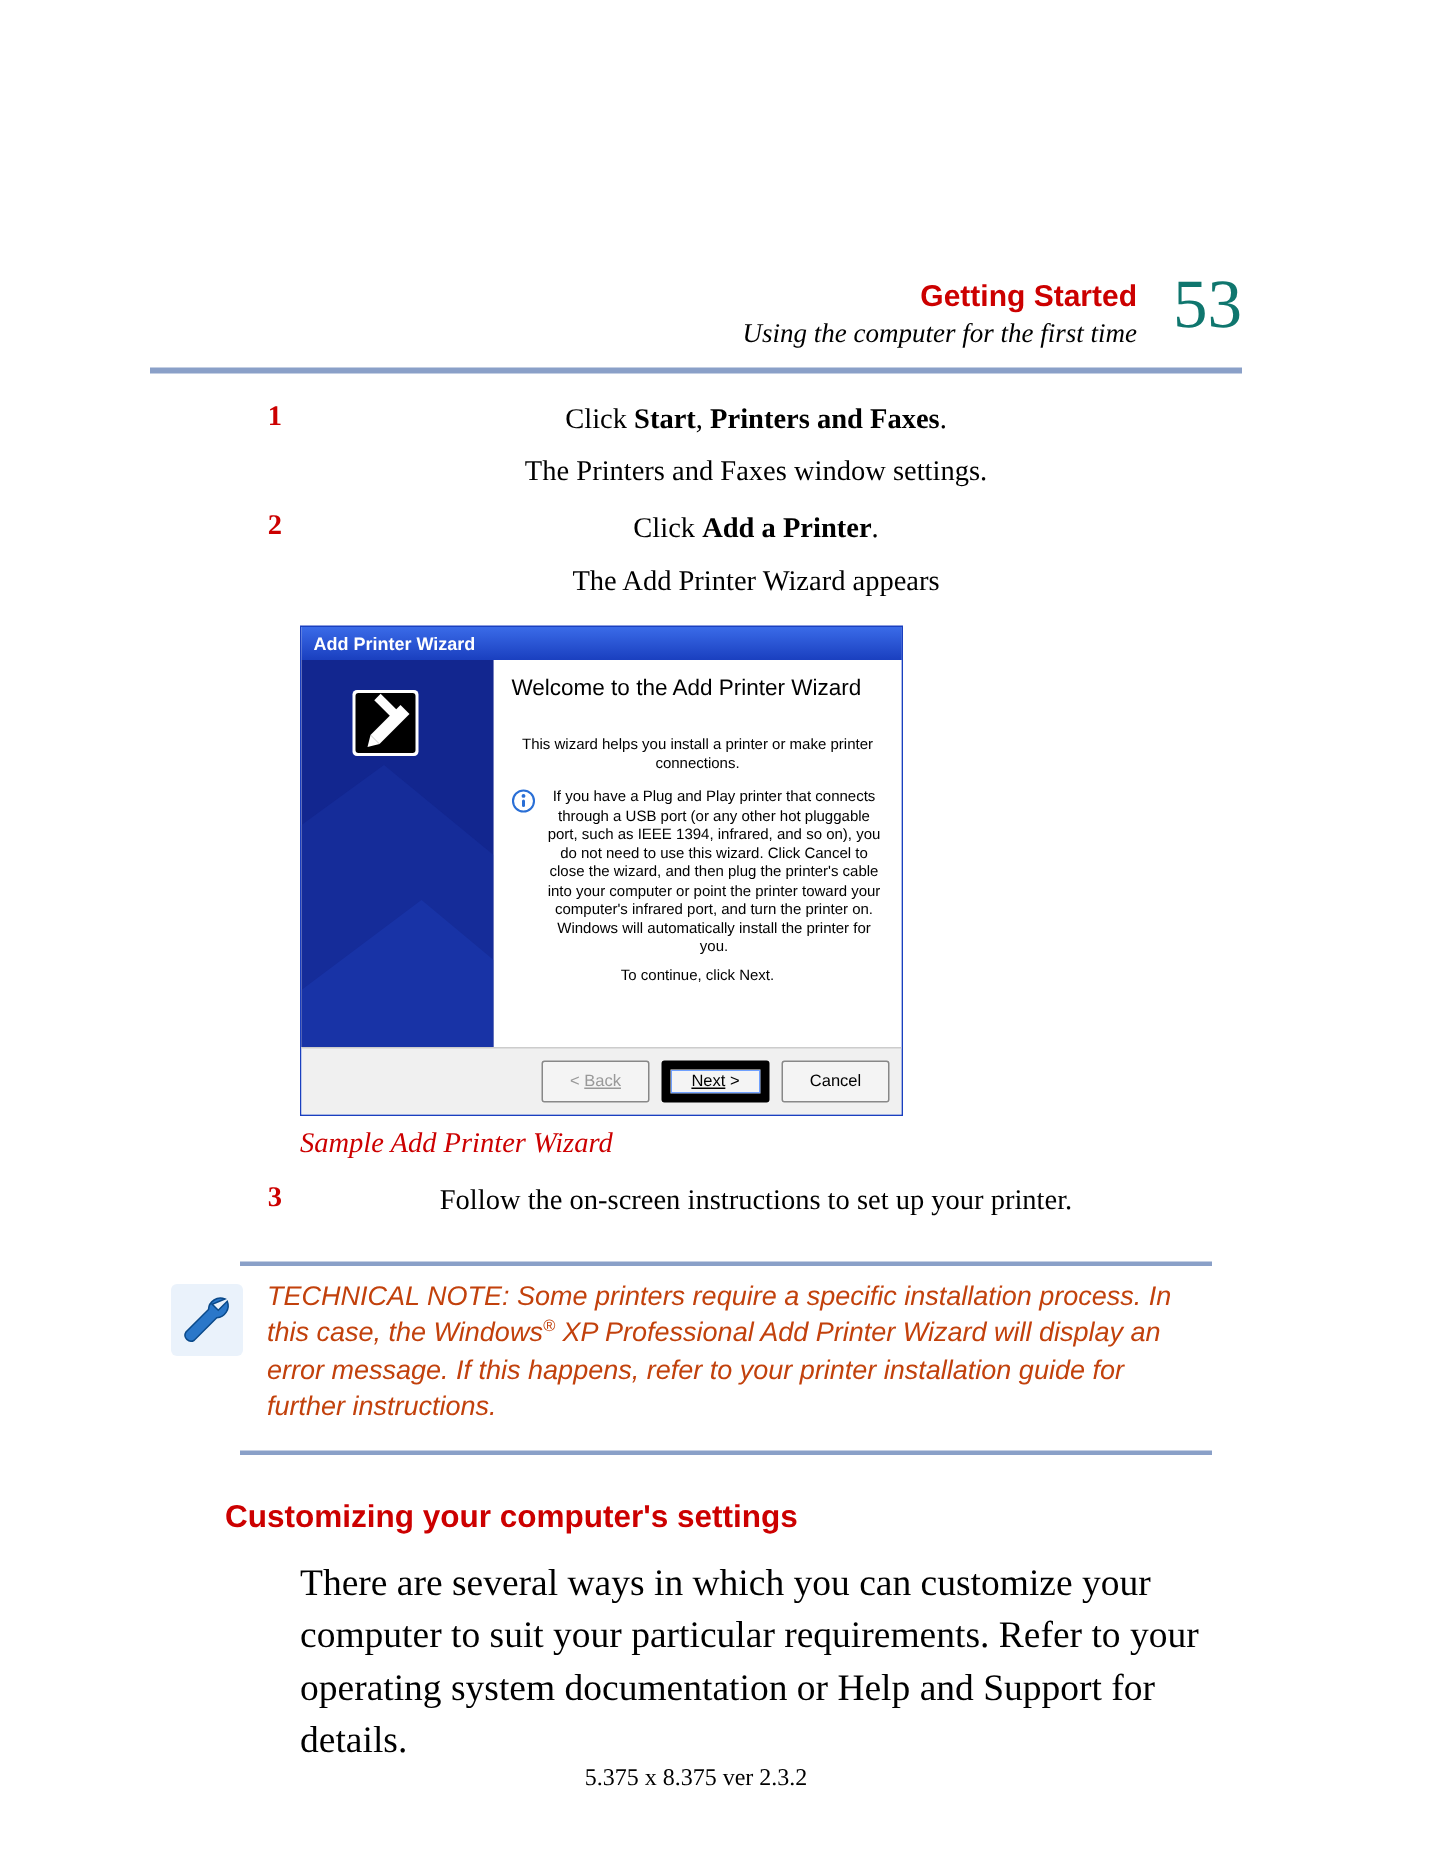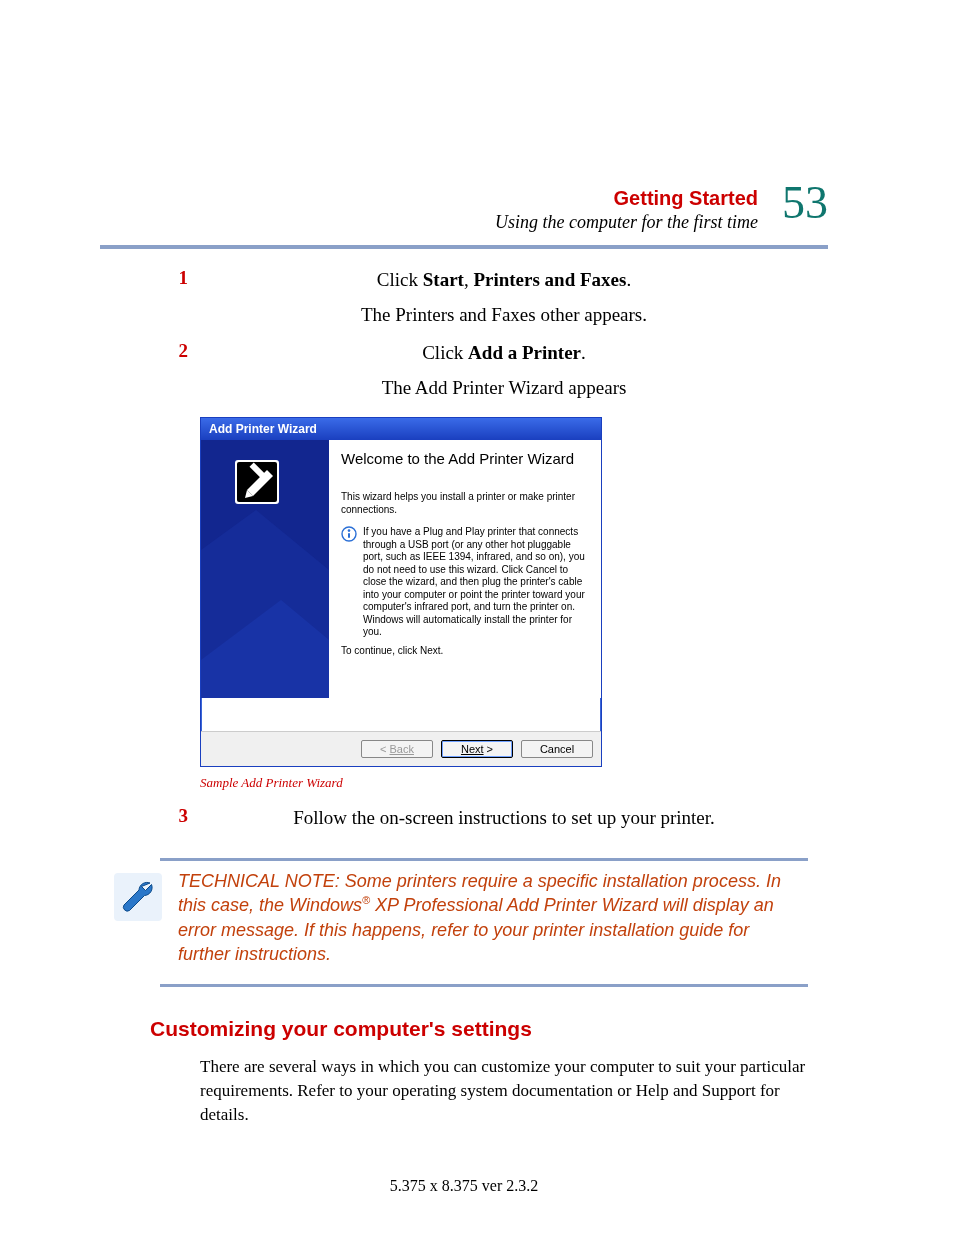--- a/index.html
+++ b/index.html
@@ -80,32 +80,32 @@
   .step-body {
     flex: 1;
     font-size: 19px;
     line-height: 1.4;
   }
   .step-body p { margin: 0 0 8px 0; text-align: center; }
   .b { font-weight: bold; }
   .fig-caption {
     color: #cc0000;
     font-style: italic;
-    font-size: 13px;
+    font-size: 19px;
     margin: 8px 0 14px 40px;
   }
   .section-heading {
     color: #cc0000;
     font-family: Arial, Helvetica, sans-serif;
     font-weight: bold;
     font-size: 21px;
     margin: 30px 0 14px -10px;
   }
   .body-para {
-    font-size: 17px;
+    font-size: 25px;
     line-height: 1.4;
     margin: 0 0 10px 40px;
   }
   .footer {
     position: absolute;
     bottom: 40px;
     left: 0;
     width: 100%;
     text-align: center;
     font-size: 16px;
@@ -173,53 +173,52 @@
     padding: 10px 12px 4px 12px;
     box-sizing: border-box;
     font-size: 10px;
     color: #000;
   }
   .wizard-heading {
     font-size: 15px;
     font-family: Tahoma, Arial, sans-serif;
     margin-bottom: 24px;
   }
-  .wizard-p { margin: 0 0 10px 0; line-height: 1.25; }
+  .wizard-p { margin: 0 0 10px 0; line-height: 1.25; text-align: center; }
   .wizard-info {
     display: flex;
     gap: 6px;
   }
   .wizard-info .info-icon {
     width: 16px; flex: 0 0 16px;
   }
   .wizard-buttons {
     background: #f0f0f0;
     border-top: 1px solid #ccc;
     padding: 8px;
     display: flex;
     justify-content: flex-end;
     gap: 8px;
-    margin-top: 33px;
   }
   .wizard-buttons button {
     font-family: Tahoma, Arial, sans-serif;
     font-size: 11px;
     padding: 2px 0;
     width: 72px;
     background: #f4f4f4;
     border: 1px solid #888;
     border-radius: 2px;
     cursor: pointer;
   }
   .wizard-buttons button[disabled] {
     color: #999;
     cursor: default;
   }
   .wizard-buttons button.primary {
-    border: 1px solid #000000;
+    border: 6px solid #000000;
     box-shadow: 0 0 0 1px #6fa0ff inset;
   }
   .u { text-decoration: underline; }
 </style>
 </head>
 <body>
 
 <div class="page">
 
   <div class="header">
@@ -233,21 +232,21 @@
   <hr class="rule">
 
   <div class="content">
 
     <div class="step">
       <div class="step-num">1</div>
       <div class="step-body">
         <p>
           <span>Click </span><span class="b">Start</span><span>, </span><span class="b">Printers and Faxes</span><span>.</span>
         </p>
-        <p>The Printers and Faxes other appears.</p>
+        <p>The Printers and Faxes window settings.</p>
       </div>
     </div>
 
     <div class="step">
       <div class="step-num">2</div>
       <div class="step-body">
         <p>
           <span>Click </span><span class="b">Add a Printer</span><span>.</span>
         </p>
         <p>The Add Printer Wizard appears</p>

